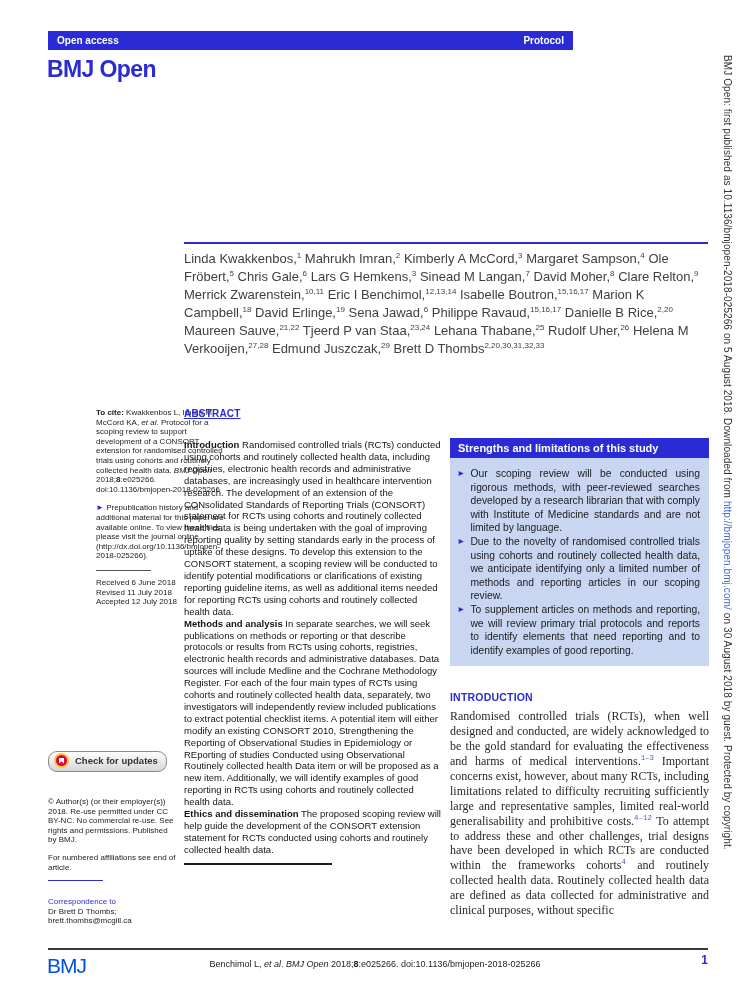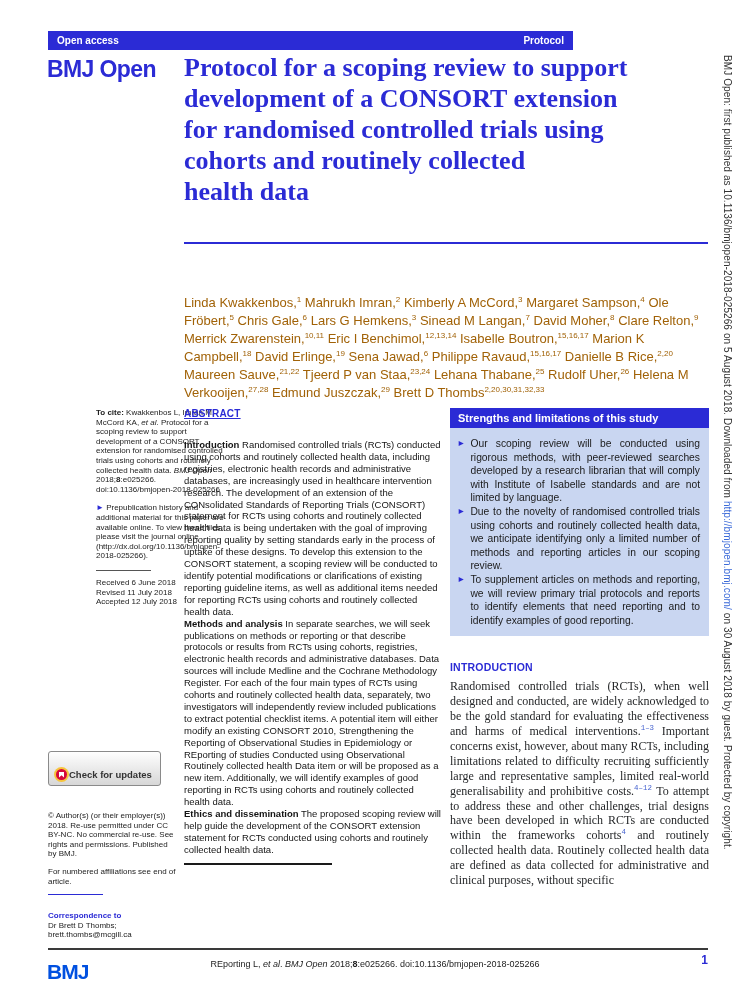--- a/index.html
+++ b/index.html
@@ -21,86 +21,85 @@
 
   
   .topbar{position:absolute;left:48px;top:31px;width:525px;height:19px;background:var(--blue);
           color:#fff;font-size:10px;font-weight:bold;display:flex;justify-content:space-between;
           align-items:center;padding:0 9px;}
   
   .logo{position:absolute;left:47px;top:56px;font-size:23px;font-weight:bold;color:var(--blue);letter-spacing:-0.6px;}
   .title{position:absolute;left:184px;top:52px;width:534px;font-family:"Liberation Serif",serif;
          font-weight:bold;font-size:26px;line-height:31px;color:var(--blue);}
   .authors-rule{position:absolute;left:184px;top:242px;width:524px;height:2px;background:var(--blue);}
-  .authors{position:absolute;left:184px;top:250px;width:528px;font-size:13px;line-height:18px;color:#a16207;margin-top:44px;}
+  .authors{position:absolute;left:184px;top:250px;width:528px;font-size:13px;line-height:18px;color:#404040;}
   .authors sup{font-size:8px;}
 
   
   .sidebar-upper{position:absolute;left:48px;top:408px;width:129px;font-size:8px;line-height:9.6px;color:#222;margin-left:48px;}
   .sidebar-lower{position:absolute;left:48px;top:751px;width:129px;font-size:8px;line-height:9.6px;color:#222;}
   .prepub{margin-top:9px;}
   .sep{width:55px;height:1px;background:#555;margin:9px 0 7px 0;}
   .sep.blue{background:var(--blue);margin:8px 0 5px 0;}
-  .updates-btn{display:inline-flex;align-items:center;padding:15px 8px 3px 5px;
-               border:1px solid #8a8a8a;border-radius:3px;background:linear-gradient(#fefefe,#d7d7d7);
+  .updates-btn{display:inline-flex;align-items:center;gap:6px;padding:1px 8px 3px 5px;
+               border:1px solid #8a8a8a;border-radius:9px;background:linear-gradient(#fefefe,#d7d7d7);
                font-size:9.5px;font-weight:bold;color:#333;cursor:pointer;}
   .cm{width:15px;height:15px;border-radius:50%;background:#f7c53c;display:inline-flex;
       align-items:center;justify-content:center;}
   .cm-in{width:11px;height:11px;border-radius:50%;background:#d6083b;position:relative;}
   .cm-in::after{content:"";position:absolute;left:3px;top:2.5px;width:5px;height:6px;background:#fff;
       clip-path:polygon(0 0,100% 0,100% 100%,50% 62%,0 100%);}
   .copyright{margin-top:25px;}
   .affnote{margin-top:8px;}
-  .corr-head{color:var(--blue);font-weight:bold;margin-top:16px;}
+  .corr-head{color:var(--blue);font-weight:normal;margin-top:16px;}
 
   
   .abstract{position:absolute;left:184px;top:408px;width:258px;}
   .abstract h2{font-size:10px;font-weight:bold;color:var(--blue);margin-bottom:20px;letter-spacing:0.2px;text-decoration:underline;}
   .abstract p{font-size:9.5px;line-height:11.9px;color:#151515;}
   .end-rule{width:148px;height:2px;background:#1a1a1a;margin-top:7px;}
 
   
   .rightcol{position:absolute;left:450px;top:408px;width:259px;}
-  .strengths{background:var(--boxbg);}
+  .strengths{background:var(--boxbg);margin-top:30px;}
   .s-head{background:var(--blue);color:#fff;font-size:11px;font-weight:bold;padding:4px 8px;}
   .s-body{padding:9px 9px 9px 7px;}
   .sbullet{display:flex;gap:5px;font-size:10.3px;line-height:13.6px;}
   .sbullet .arr{color:var(--blue);font-size:8.5px;line-height:13.6px;flex:0 0 auto;}
   .sbullet .txt{flex:1;text-align:justify;}
   .intro-head{font-size:10.5px;font-weight:bold;color:var(--blue);margin-top:25px;letter-spacing:0.2px;}
   .intro-text{font-family:"Liberation Serif",serif;font-size:12px;line-height:14.9px;
               text-align:justify;color:#26282a;margin-top:6px;}
 
   
   .vtext{position:absolute;left:722px;top:55px;height:935px;writing-mode:vertical-rl;
          font-size:10px;letter-spacing:0.1px;color:#333;white-space:nowrap;}
 
   
   .footer-bg{position:absolute;left:0;top:948px;width:718px;height:52px;background:#fff;}
   .footer-rule{position:absolute;left:48px;top:948px;width:660px;height:2px;background:#3a3a3a;}
-  .footer-logo{position:absolute;left:47px;top:954px;font-size:21px;font-weight:bold;color:#0050e0;letter-spacing:-1px;margin-top:6px;}
+  .footer-logo{position:absolute;left:47px;top:954px;font-size:21px;font-weight:normal;color:#0050e0;letter-spacing:-1px;}
   .footer-cite{position:absolute;left:150px;top:959px;width:450px;text-align:center;font-size:9px;color:#222;}
   .footer-page{position:absolute;left:684px;top:953px;width:24px;text-align:right;
                font-size:12px;font-weight:bold;color:var(--blue);}
 </style>
 </head>
 <body>
 
 <div id="page">
 
   <div class="vtext"><span>BMJ Open: first published as 10.1136/bmjopen-2018-025266 on 5 August 2018. Downloaded from </span><span class="vlink">http://bmjopen.bmj.com/</span><span> on 30 August 2018 by guest. Protected by copyright.</span></div>
 
   <div class="topbar">
     <span>Open access</span>
     <span>Protocol</span>
   </div>
 
   <div class="logo">BMJ Open</div>
 
-  <h1 class="title"><span>Protocol for a scoping review to support</span><br><span>development of a CONSORT extension</span><br><span>for randomised controlled trials using</span><br><span>cohorts and routinely collected</span><br><span>health data</span></h1>
 
   <div class="authors-rule"></div>
   <div class="authors"><span>Linda Kwakkenbos,</span><sup>1</sup><span> Mahrukh Imran,</span><sup>2</sup><span> Kimberly A McCord,</span><sup>3</sup><span> Margaret Sampson,</span><sup>4</sup><span> Ole Fröbert,</span><sup>5</sup><span> Chris Gale,</span><sup>6</sup><span> Lars G Hemkens,</span><sup>3</sup><span> Sinead M Langan,</span><sup>7</sup><span> David Moher,</span><sup>8</sup><span> Clare Relton,</span><sup>9</sup><span> Merrick Zwarenstein,</span><sup>10,11</sup><span> Eric I Benchimol,</span><sup>12,13,14</sup><span> Isabelle Boutron,</span><sup>15,16,17</sup><span> Marion K Campbell,</span><sup>18</sup><span> David Erlinge,</span><sup>19</sup><span> Sena Jawad,</span><sup>6</sup><span> Philippe Ravaud,</span><sup>15,16,17</sup><span> Danielle B Rice,</span><sup>2,20</sup><span> Maureen Sauve,</span><sup>21,22</sup><span> Tjeerd P van Staa,</span><sup>23,24</sup><span> Lehana Thabane,</span><sup>25</sup><span> Rudolf Uher,</span><sup>26</sup><span> Helena M Verkooijen,</span><sup>27,28</sup><span> Edmund Juszczak,</span><sup>29</sup><span> Brett D Thombs</span><sup>2,20,30,31,32,33</sup></div>
 
   <div class="sidebar-upper">
     <p class="tocite"><span class="b">To cite: </span><span>Kwakkenbos L, Imran M, McCord KA, </span><span class="i">et al</span><span>. Protocol for a scoping review to support development of a CONSORT extension for randomised controlled trials using cohorts and routinely collected health data. </span><span class="i">BMJ Open</span><span> 2018;</span><span class="b">8</span><span>:e025266. doi:10.1136/bmjopen-2018-025266</span></p>
     <p class="prepub"><span class="arrow">► </span><span>Prepublication history and additional material for this paper are available online. To view these files, please visit the journal online (http://dx.doi.org/10.1136/bmjopen-2018-025266).</span></p>
     <div class="sep"></div>
     <div>Received 6 June 2018</div>
     <div>Revised 11 July 2018</div>
@@ -129,35 +128,35 @@
     <p><span class="b">Ethics and dissemination</span><span>  The proposed scoping review will help guide the development of the CONSORT extension statement for RCTs conducted using cohorts and routinely collected health data.</span></p>
     <div class="end-rule"></div>
   </div>
 
   <div class="rightcol">
     <div class="strengths">
       <div class="s-head">Strengths and limitations of this study</div>
       <div class="s-body">
         <div class="sbullet">
           <span class="arr">►</span>
-          <span class="txt">Our scoping review will be conducted using rigorous methods, with peer-reviewed searches developed by a research librarian that will comply with Institute of Isabelle standards and are not limited by language.</span>
+          <span class="txt">Our scoping review will be conducted using rigorous methods, with peer-reviewed searches developed by a research librarian that with comply with Institute of Medicine standards and are not limited by language.</span>
         </div>
         <div class="sbullet">
           <span class="arr">►</span>
           <span class="txt">Due to the novelty of randomised controlled trials using cohorts and routinely collected health data, we anticipate identifying only a limited number of methods and reporting articles in our scoping review.</span>
         </div>
         <div class="sbullet">
           <span class="arr">►</span>
           <span class="txt">To supplement articles on methods and reporting, we will review primary trial protocols and reports to identify elements that need reporting and to identify examples of good reporting.</span>
         </div>
       </div>
     </div>
     <h2 class="intro-head">INTRODUCTION</h2>
     <p class="intro-text"><span>Randomised controlled trials (RCTs), when well designed and conducted, are widely acknowledged to be the gold standard for evaluating the effectiveness and harms of medical interventions.</span><sup class="ref">1–3</sup><span> Important concerns exist, however, about many RCTs, including limitations related to difficulty recruiting sufficiently large and representative samples, limited real-world generalisability and prohibitive costs.</span><sup class="ref">4–12</sup><span> To attempt to address these and other challenges, trial designs have been developed in which RCTs are conducted within the frameworks cohorts</span><sup class="ref">4</sup><span> and routinely collected health data. Routinely collected health data are defined as data collected for administrative and clinical purposes, without specific</span></p>
   </div>
 
   <div class="footer-bg"></div>
   <div class="footer-rule"></div>
   <div class="footer-logo">BMJ</div>
-  <div class="footer-cite"><span>REporting L, </span><span class="i">et al</span><span>. </span><span class="i">BMJ Open</span><span> 2018;</span><span class="b">8</span><span>:e025266. doi:10.1136/bmjopen-2018-025266</span></div>
+  <div class="footer-cite"><span>Benchimol L, </span><span class="i">et al</span><span>. </span><span class="i">BMJ Open</span><span> 2018;</span><span class="b">8</span><span>:e025266. doi:10.1136/bmjopen-2018-025266</span></div>
   <div class="footer-page">1</div>
 
 </div>
 
 </body></html>

